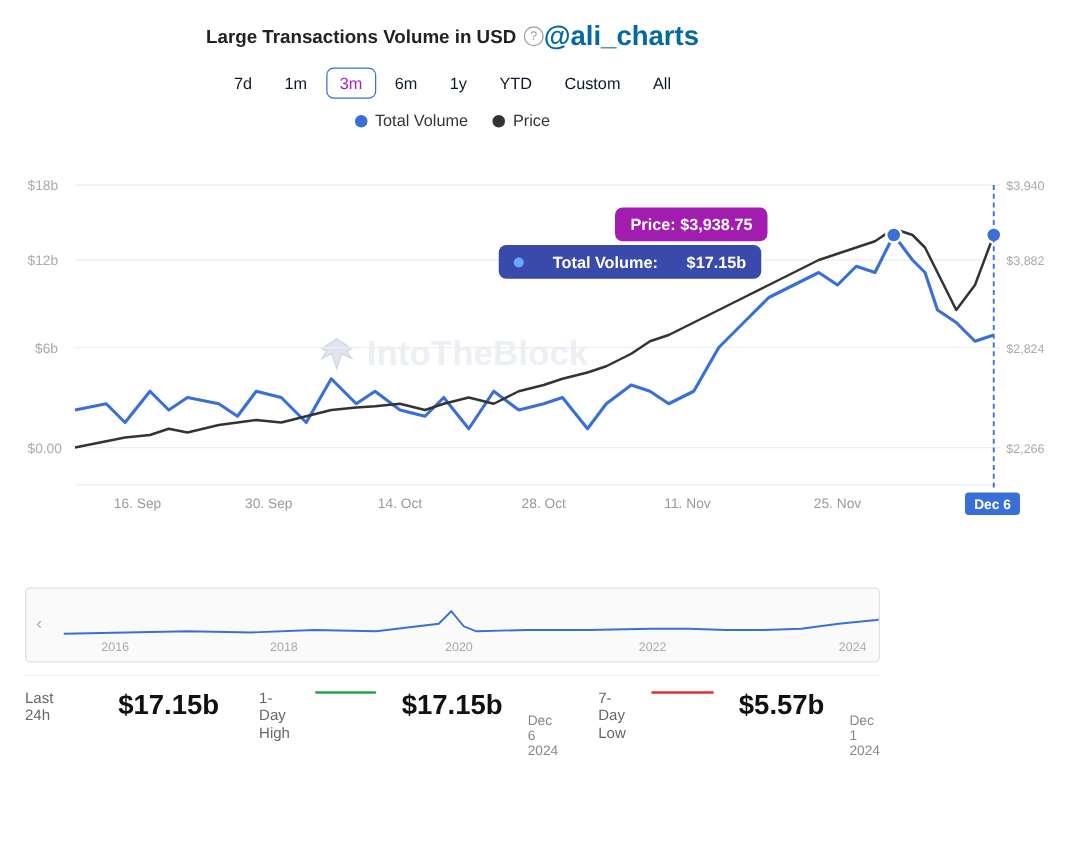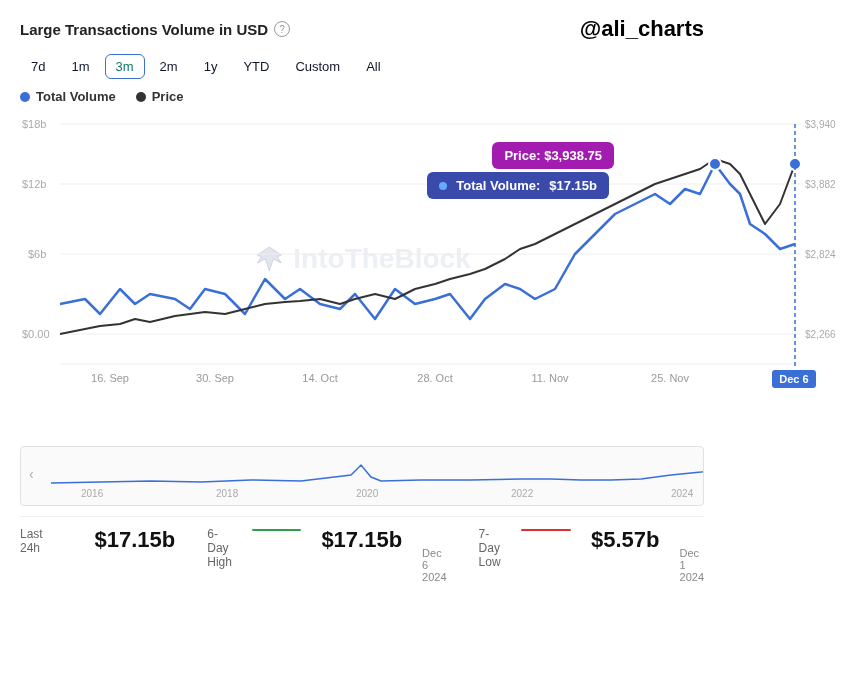--- a/index.html
+++ b/index.html
@@ -11,20 +11,21 @@
       overflow: hidden;
       position: relative;
     }
     .container {
       width: 724px;
       height: 681px;
       background: #fff;
       padding: 16px 20px 12px 20px;
       display: flex;
       flex-direction: column;
+      align-items: center;
     }
     .header-row {
       display: flex;
       justify-content: space-between;
       align-items: center;
       margin-bottom: 12px;
     }
     .title-area {
       display: flex;
       align-items: center;
@@ -43,49 +44,48 @@
       display: flex;
       align-items: center;
       justify-content: center;
       font-size: 10px;
       color: #999;
       cursor: pointer;
     }
     .brand-handle {
       font-size: 22px;
       font-weight: 700;
-      color: #000000;
+      color: #0369a1;
     }
     .time-filters {
       display: flex;
       gap: 4px;
       margin-bottom: 10px;
       align-items: center;
     }
     .filter-btn {
       padding: 4px 10px;
       border-radius: 6px;
       border: 1.5px solid transparent;
       font-size: 13px;
       font-weight: 500;
       cursor: pointer;
       background: transparent;
       color: #0f172a;
     }
     .filter-btn.active {
       border-color: #3a6fd8;
-      color: #0f766e;
+      color: #a21caf;
       background: transparent;
     }
     .legend-row {
       display: flex;
       gap: 20px;
-      margin-bottom: 0;
-      align-items: center;
-      font-weight: bold;
+      margin-bottom: 24px;
+      align-items: center;
     }
     .legend-item {
       display: flex;
       align-items: center;
       gap: 6px;
       font-size: 13px;
       color: #333;
     }
     .legend-dot {
       width: 10px;
@@ -174,21 +174,21 @@
       background: #3a4aaa;
       color: #fff;
       padding: 6px 12px;
       border-radius: 6px;
       font-size: 13px;
       font-weight: 600;
       white-space: nowrap;
       z-index: 10;
       display: flex;
       align-items: center;
-      gap: 9px;
+      gap: 23px;
     }
     .tooltip-dot {
       width: 8px;
       height: 8px;
       border-radius: 50%;
       background: #6af;
     }
   </style>
 </head>
 <body>
@@ -200,21 +200,21 @@
       <span class="title-text">Large Transactions Volume in USD</span>
       <div class="help-icon">?</div>
     </div>
     <div class="brand-handle">@ali_charts</div>
   </div>
 
   <div class="time-filters">
   <button class="filter-btn">7d</button>
       <button class="filter-btn">1m</button>
       <button class="filter-btn active">3m</button>
-      <button class="filter-btn">2m</button>
+      <button class="filter-btn">6m</button>
       <button class="filter-btn">1y</button>
       <button class="filter-btn">YTD</button>
       <button class="filter-btn">Custom</button>
       <button class="filter-btn">All</button>
     </div>
 
   <div class="legend-row">
     <div class="legend-item">
       <div class="legend-dot" style="background:#3a6fd8;"></div>
       <span>Total Volume</span>
@@ -311,21 +311,21 @@
     </svg>
   </div>
 
   <div class="stats-row">
     <div class="stat-item">
       <span class="stat-label">Last 24h</span>
       <div class="stat-underline" style="background:transparent;"></div>
       <span class="stat-value">$17.15b</span>
     </div>
     <div class="stat-item">
-      <span class="stat-label">6-Day High</span>
+      <span class="stat-label">1-Day High</span>
       <div class="stat-underline" style="background:#2e9e4f;"></div>
       <span class="stat-value">$17.15b</span>
       <span class="stat-sub">Dec 6 2024</span>
     </div>
     <div class="stat-item">
       <span class="stat-label">7-Day Low</span>
       <div class="stat-underline" style="background:#e03030;"></div>
       <span class="stat-value">$5.57b</span>
       <span class="stat-sub">Dec 1 2024</span>
     </div>

